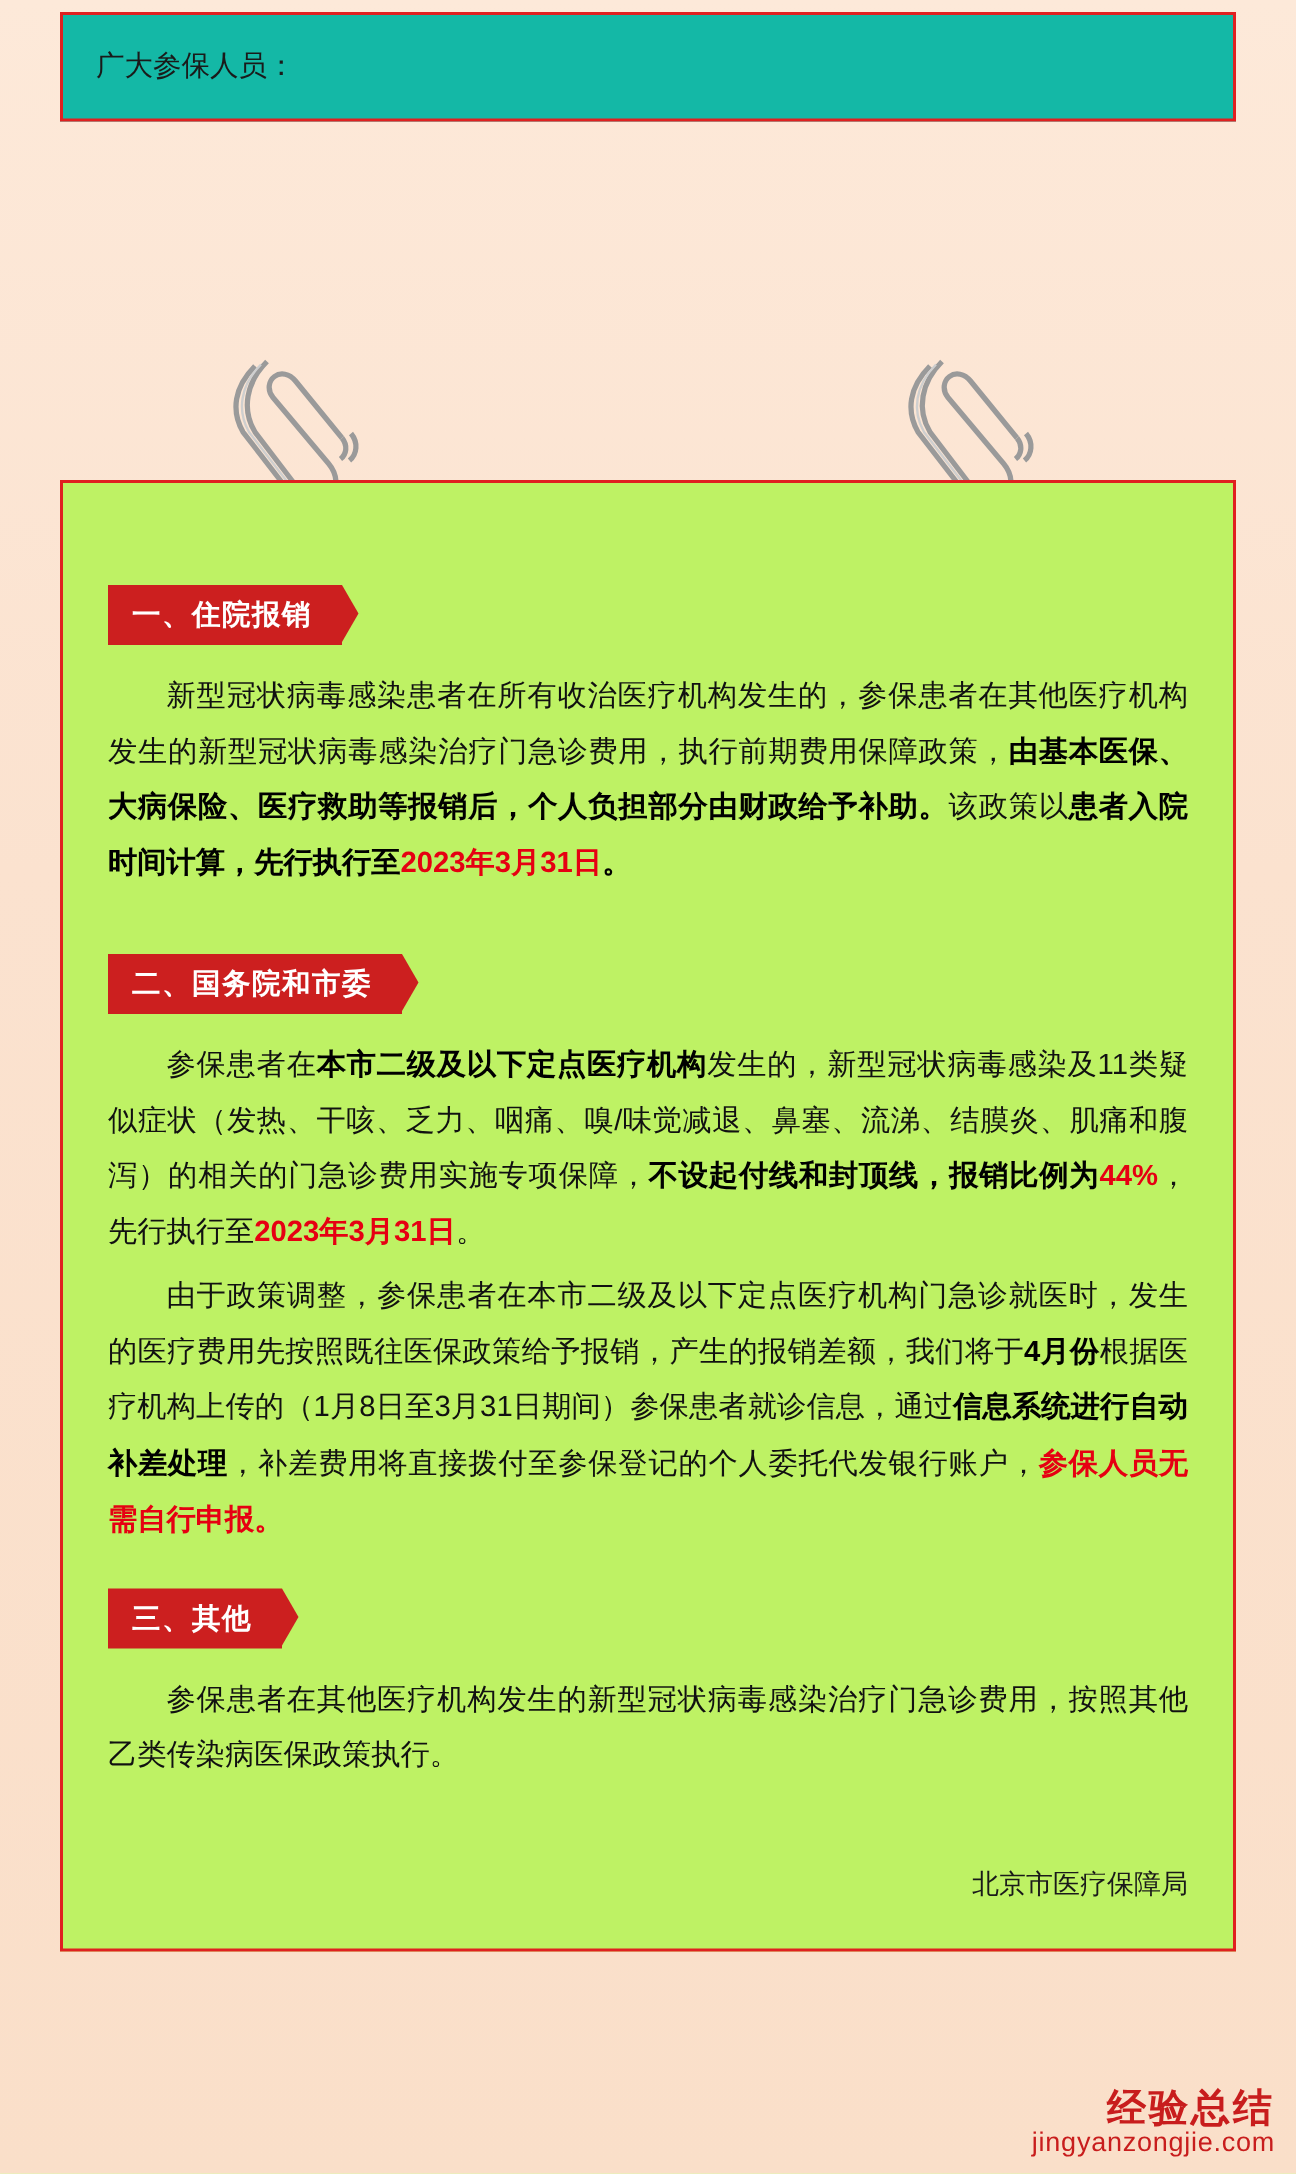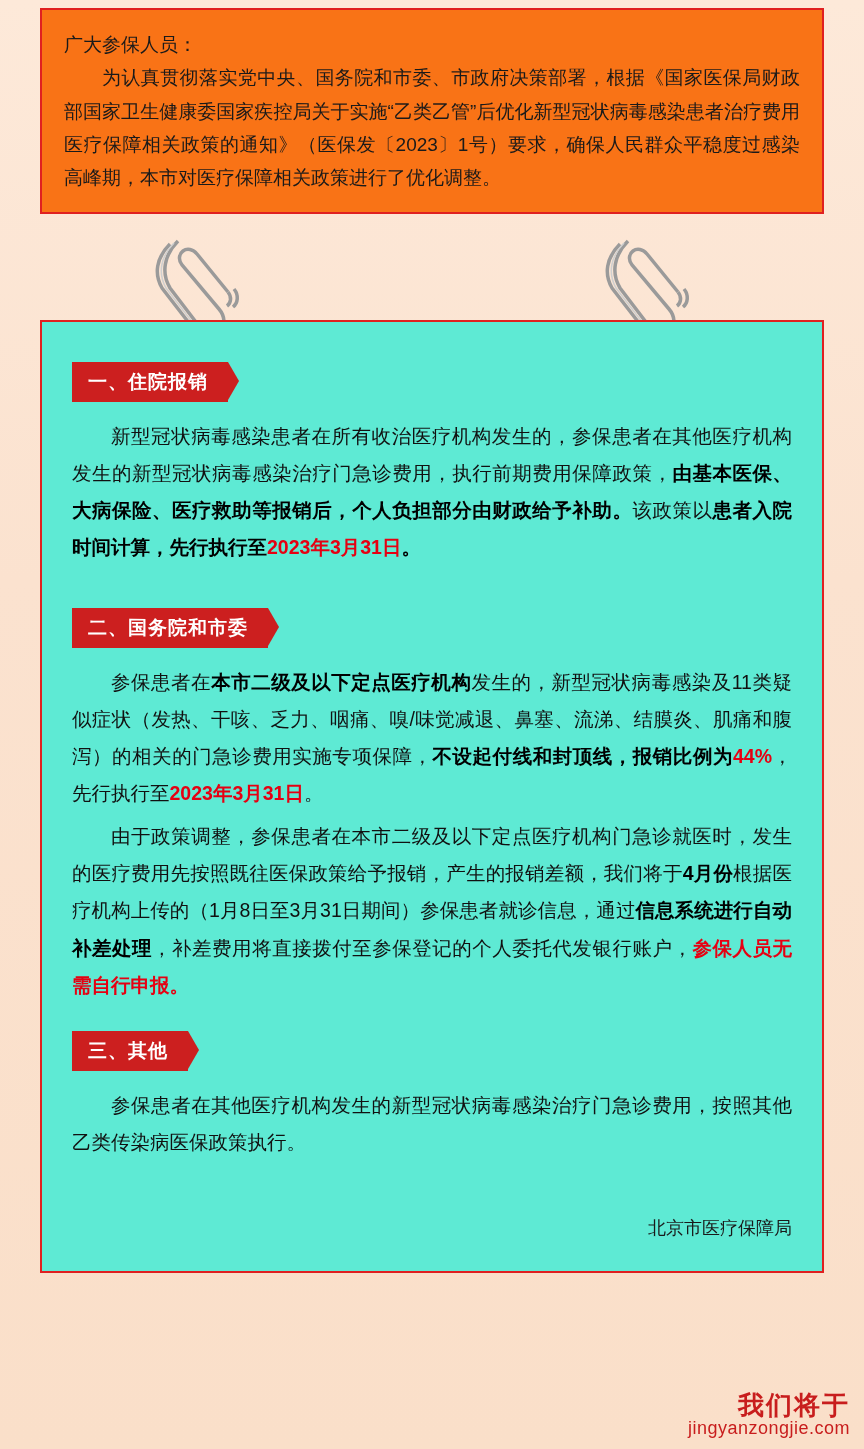--- a/index.html
+++ b/index.html
@@ -21,21 +21,21 @@
     height: 1449px;
   }
 
   
   .card-top {
     position: absolute;
     left: 40px;
     top: 8px;
     width: 784px;
     box-sizing: border-box;
-    background: #f97316;
+    background: #14b8a6;
     border: 2px solid #e02020;
     padding: 20px 22px 18px 22px;
   }
   .salutation {
     font-size: 19px;
     color: #1a1a1a;
     line-height: 1.55;
     margin-bottom: 2px;
   }
   .para {
@@ -55,23 +55,23 @@
   .clip-left { left: 140px; top: 232px; }
   .clip-right { left: 590px; top: 232px; }
 
   
   .card-main {
     position: absolute;
     left: 40px;
     top: 320px;
     width: 784px;
     box-sizing: border-box;
-    background: #5eead4;
+    background: #bef264;
     border: 2px solid #e02020;
-    padding: 40px 30px 26px 30px;
+    padding: 68px 30px 26px 30px;
   }
 
   .section-tag {
     display: inline-block;
     position: relative;
     background: #cc1f1f;
     color: #ffffff;
     font-size: 19px;
     font-weight: bold;
     letter-spacing: 1px;
@@ -132,21 +132,20 @@
     letter-spacing: 0.5px;
   }
 </style>
 </head>
 <body>
 
 <div class="page">
 
   <div class="card-top">
     <div class="salutation">广大参保人员：</div>
-    <div class="para">为认真贯彻落实党中央、国务院和市委、市政府决策部署，根据《国家医保局财政部国家卫生健康委国家疾控局关于实施“乙类乙管”后优化新型冠状病毒感染患者治疗费用医疗保障相关政策的通知》（医保发〔2023〕1号）要求，确保人民群众平稳度过感染高峰期，本市对医疗保障相关政策进行了优化调整。</div>
   </div>
 
   <svg class="clip clip-left" viewBox="0 0 120 110">
     <g fill="none" stroke="#9a9a9a" stroke-width="3.5">
       <path d="M30 12 C16 26 14 42 22 56 L56 100 C62 108 74 108 80 101 C86 94 85 84 79 77 L42 33 C38 28 39 22 43 19 C47 16 53 17 57 22 L88 60"></path>
       <path d="M38 9 C24 23 21 41 30 56 L62 98"></path>
       <path d="M94 57 C99 63 98 71 93 75"></path>
       <path d="M88 60 C92 65 91 71 87 74"></path>
     </g>
     <g fill="none" stroke="#cfcfcf" stroke-width="1.6">
@@ -183,17 +182,17 @@
       <div class="section-tag">三、其他</div>
       <p class="body-text"><span>参保患者在其他医疗机构发生的新型冠状病毒感染治疗门急诊费用，按照其他乙类传染病医保政策执行。</span></p>
     </div>
 
     <div class="sign">
       <div>北京市医疗保障局</div>
     </div>
   </div>
 
   <div class="watermark">
-    <div class="wm-main">我们将于</div>
+    <div class="wm-main">经验总结</div>
     <div class="wm-sub">jingyanzongjie.com</div>
   </div>
 
 </div>
 
 </body></html>

